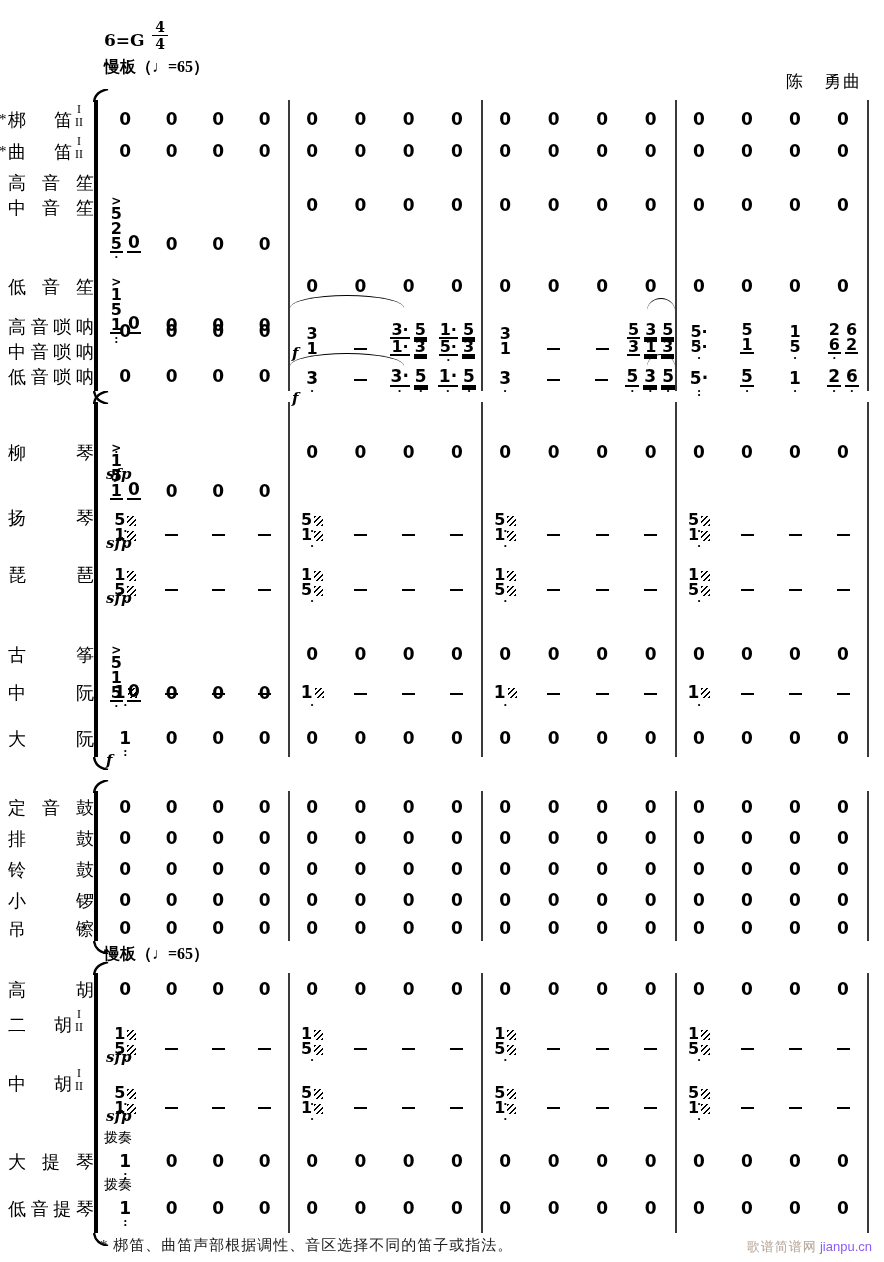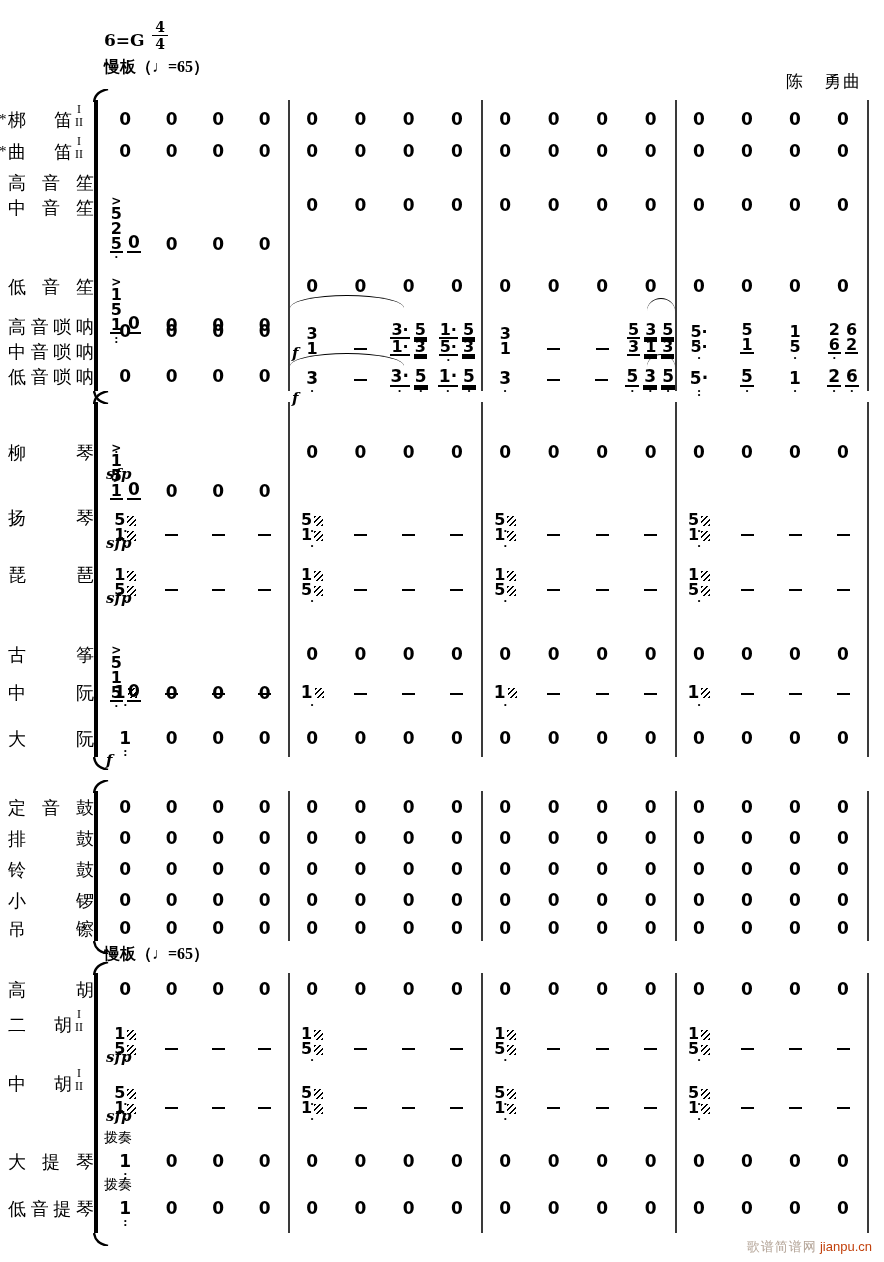--- a/index.html
+++ b/index.html
@@ -42,21 +42,21 @@
   .pre{position:absolute;left:2px;top:-24px;font:14px "Liberation Serif",serif;}
   .arc{position:absolute;height:12px;border-top:1.8px solid #000;
     border-radius:50% 50% 0 0 / 100% 100% 0 0;}
   .sysbar{position:absolute;left:94px;width:4px;background:#000;}
   .bline{position:absolute;width:1.5px;background:#3a3a3a;}
   .hook{position:absolute;left:93px;width:16px;height:13px;}
   .footnote{position:absolute;left:100px;top:1236px;font:15px "Liberation Serif","DejaVu Serif",serif;
     color:#1c1c1c;letter-spacing:1px;}
   .watermark{position:absolute;right:12px;top:1238px;font:13px "Liberation Serif",serif;}
   .watermark .site{color:#b3a396;letter-spacing:1px;}
-  .watermark a{color:#c2410c;text-decoration:none;font-family:"Liberation Sans",sans-serif;}
+  .watermark a{color:#8b5cf6;text-decoration:none;font-family:"Liberation Sans",sans-serif;}
 </style>
 </head>
 <body>
 
 <div class="page">
   <div class="composer">陈　勇曲</div>
   <div class="keysig">6=G</div>
   <div class="meter">
     <span>4</span>
     <span class="mline"></span>
@@ -2595,17 +2595,18 @@
           <path d="M1 13 C2 5 7 2 15 0" fill="none" stroke="#000" stroke-width="2.4"></path>
         </svg></div>
       <div class="hook" style="top: 1232px;"><svg width="16" height="13" viewBox="0 0 16 13">
           <path d="M1 0 C2 8 7 11 15 13" fill="none" stroke="#000" stroke-width="2.4"></path>
         </svg></div>
       <div class="bline" style="left: 288px; top: 973px; height: 260px;"></div>
       <div class="bline" style="left: 481px; top: 973px; height: 260px;"></div>
       <div class="bline" style="left: 675px; top: 973px; height: 260px;"></div>
       <div class="bline" style="left: 867px; top: 973px; height: 260px;"></div>
     </div>
+  <div class="footnote">* 梆笛、曲笛声部根据调性、音区选择不同的笛子或指法。</div>
   <div class="watermark">
     <span class="site">歌谱简谱网</span>
     <a href="#">jianpu.cn</a>
   </div>
 </div>
 
 </body></html>

